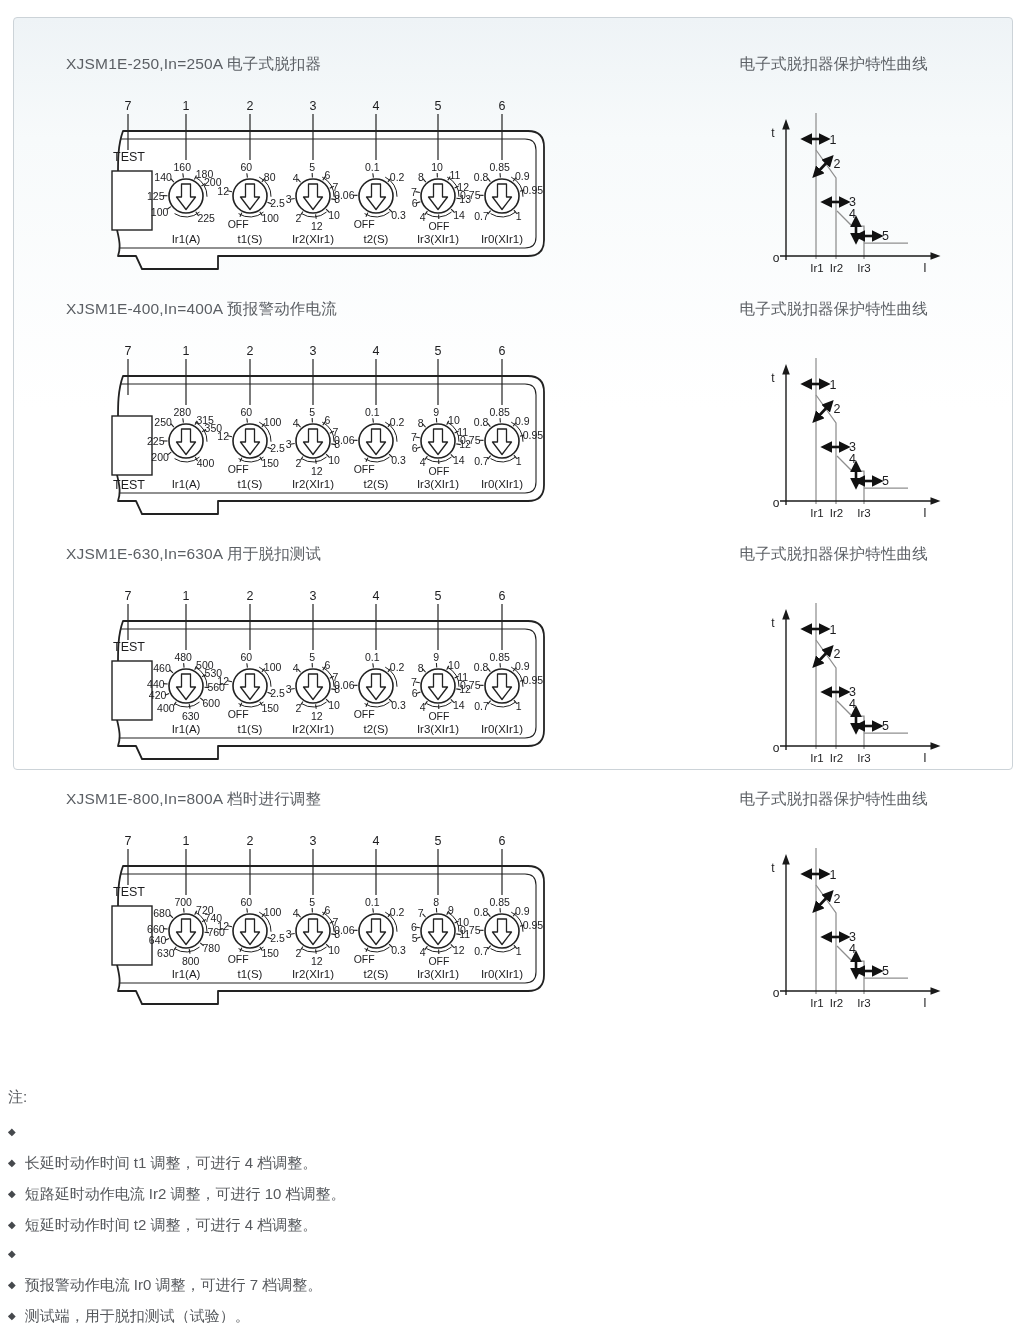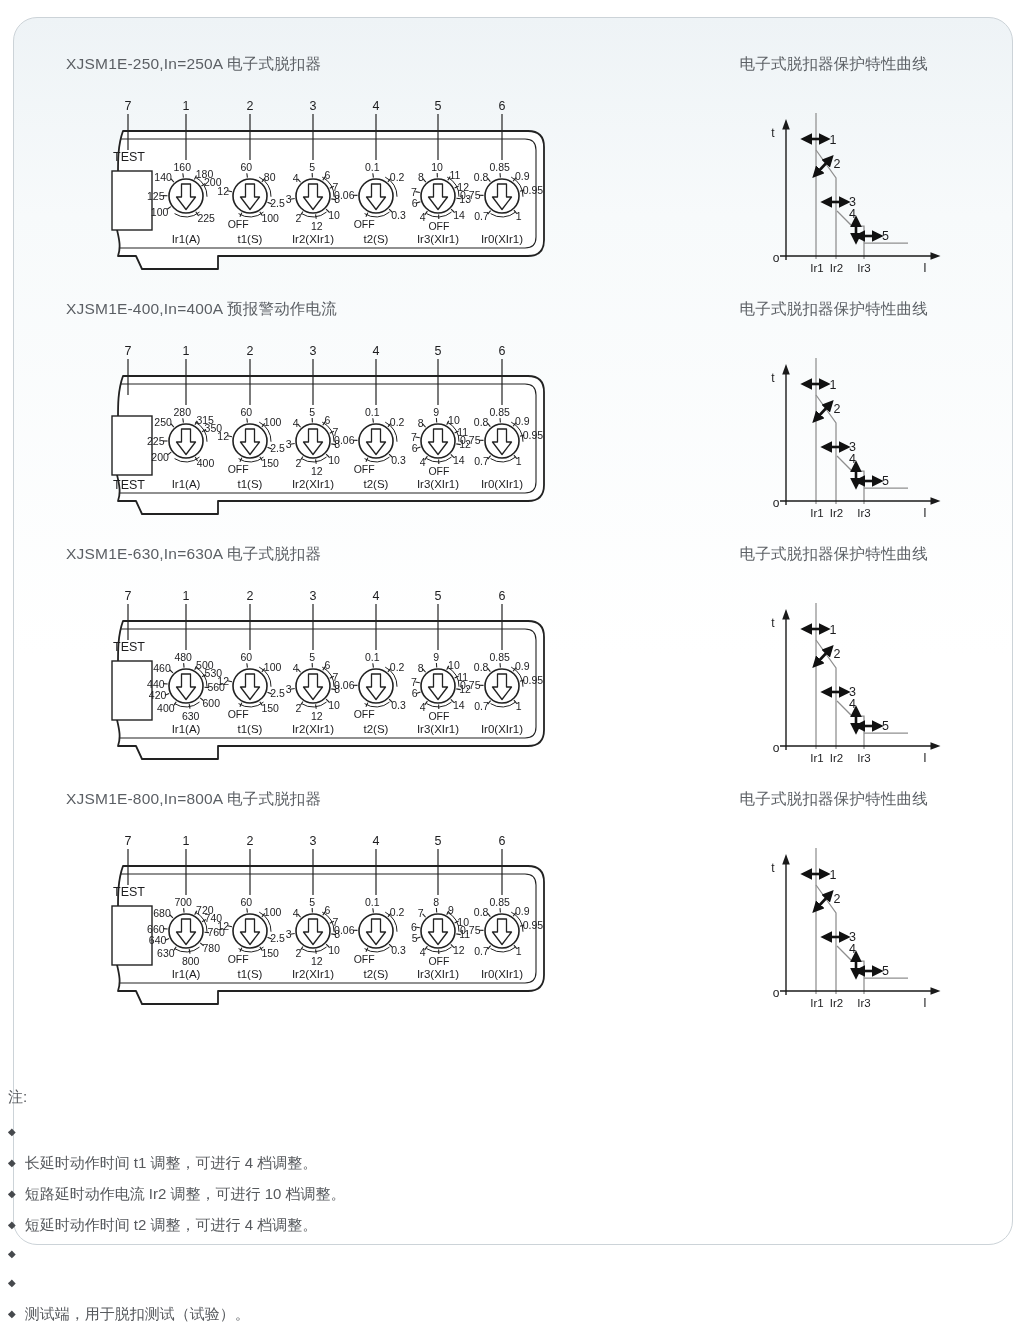--- a/index.html
+++ b/index.html
@@ -1,19 +1,19 @@
 <!DOCTYPE html>
 <html><head>
 <meta charset="utf-8">
 <style>
   html,body{margin:0;padding:0;background:#ffffff;}
   body{width:1026px;height:1323px;position:relative;font-family:"Liberation Sans",sans-serif;overflow:hidden;}
   .panel-container{
-    position:absolute;left:13px;top:17px;width:1000px;height:1228px;
-    border:1.5px solid #ccd3d8;border-radius:24px;box-sizing:border-box;
+    position:absolute;left:13px;top:17px;width:1000px;height:753px;
+    border:1.5px solid #ccd3d8;border-radius:4px;box-sizing:border-box;
     background:linear-gradient(180deg,#eef3f6 0%,#f7fafb 16%,#ffffff 52%,#ffffff 100%);
     padding-top:36px;
   }
   section.unit{position:relative;height:245px;}
   .sec-header{
     position:absolute;left:0;right:0;top:0;display:flex;justify-content:space-between;
     padding:0 84px 0 52px;font-size:15.5px;color:#5b5f64;letter-spacing:.2px;
   }
   .panel-art{position:absolute;left:82px;top:44px;width:465px;height:178px;}
   .curve-art{position:absolute;left:742px;top:54px;width:200px;height:172px;}
@@ -400,21 +400,21 @@
           <text x="20" y="154" font-size="12" text-anchor="middle">o</text>
           <text x="61" y="163.5" font-size="11.5" text-anchor="middle">Ir1</text>
           <text x="80.5" y="163.5" font-size="11.5" text-anchor="middle">Ir2</text>
           <text x="108" y="163.5" font-size="11.5" text-anchor="middle">Ir3</text>
           <text x="169" y="163.5" font-size="12" text-anchor="middle">I</text>
         </svg></div>
   </section>
 
   <section class="unit">
     <div class="sec-header">
-      <div class="sec-title">XJSM1E-630,In=630A 电子式脱扣器</div>
+      <div class="sec-title">XJSM1E-630,In=630A 用于脱扣测试</div>
       <div class="curve-title">电子式脱扣器保护特性曲线</div>
     </div>
     <div class="panel-art"><svg viewBox="0 0 465 178" width="465" height="178">
           <path d="M 27 33 L 432 33 Q 448 33 448 49 L 448 142 Q 448 158 432 158 L 122 158 L 122 171 L 46 171 L 40 158 L 22 158 C 28 141 15 126 20 108 C 25 86 18 58 27 33 Z" fill="#ffffff" stroke="#222" stroke-width="1.8" stroke-linejoin="round"></path>
           <path d="M 25 41 L 429 41 Q 440 41 440 52 L 440 139 Q 440 150 429 150 L 24 150" fill="none" stroke="#222" stroke-width="1.1"></path>
           <rect x="16" y="73" width="40" height="59" fill="#ffffff" stroke="#222" stroke-width="1.4"></rect>
           <text x="17" y="63" font-size="12.5" text-anchor="start">TEST</text>
           <text x="32" y="12" font-size="12.5" text-anchor="middle">7</text>
           <line x1="32" y1="16" x2="32" y2="52" stroke="#222" stroke-width="1.2"></line>
           <text x="90" y="12" font-size="12.5" text-anchor="middle">1</text>
@@ -594,21 +594,21 @@
           <text x="20" y="154" font-size="12" text-anchor="middle">o</text>
           <text x="61" y="163.5" font-size="11.5" text-anchor="middle">Ir1</text>
           <text x="80.5" y="163.5" font-size="11.5" text-anchor="middle">Ir2</text>
           <text x="108" y="163.5" font-size="11.5" text-anchor="middle">Ir3</text>
           <text x="169" y="163.5" font-size="12" text-anchor="middle">I</text>
         </svg></div>
   </section>
 
   <section class="unit">
     <div class="sec-header">
-      <div class="sec-title">XJSM1E-800,In=800A 电子式脱扣器</div>
+      <div class="sec-title">XJSM1E-800,In=800A 档时进行调整</div>
       <div class="curve-title">电子式脱扣器保护特性曲线</div>
     </div>
     <div class="panel-art"><svg viewBox="0 0 465 178" width="465" height="178">
           <path d="M 27 33 L 432 33 Q 448 33 448 49 L 448 142 Q 448 158 432 158 L 122 158 L 122 171 L 46 171 L 40 158 L 22 158 C 28 141 15 126 20 108 C 25 86 18 58 27 33 Z" fill="#ffffff" stroke="#222" stroke-width="1.8" stroke-linejoin="round"></path>
           <path d="M 25 41 L 429 41 Q 440 41 440 52 L 440 139 Q 440 150 429 150 L 24 150" fill="none" stroke="#222" stroke-width="1.1"></path>
           <rect x="16" y="73" width="40" height="59" fill="#ffffff" stroke="#222" stroke-width="1.4"></rect>
           <text x="17" y="63" font-size="12.5" text-anchor="start">TEST</text>
           <text x="32" y="12" font-size="12.5" text-anchor="middle">7</text>
           <line x1="32" y1="16" x2="32" y2="52" stroke="#222" stroke-width="1.2"></line>
           <text x="90" y="12" font-size="12.5" text-anchor="middle">1</text>
@@ -811,19 +811,20 @@
       </li>
     <li>
         <span class="bullet">◆</span>
         <span class="note-text">短延时动作时间 t2 调整，可进行 4 档调整。</span>
       </li>
     <li>
         <span class="bullet">◆</span>
       </li>
     <li>
         <span class="bullet">◆</span>
+        <span class="note-text">预报警动作电流 Ir0 调整，可进行 7 档调整。</span>
       </li>
     <li>
         <span class="bullet">◆</span>
         <span class="note-text">测试端，用于脱扣测试（试验）。</span>
       </li>
   </ul>
 </div>
 
 </body></html>

